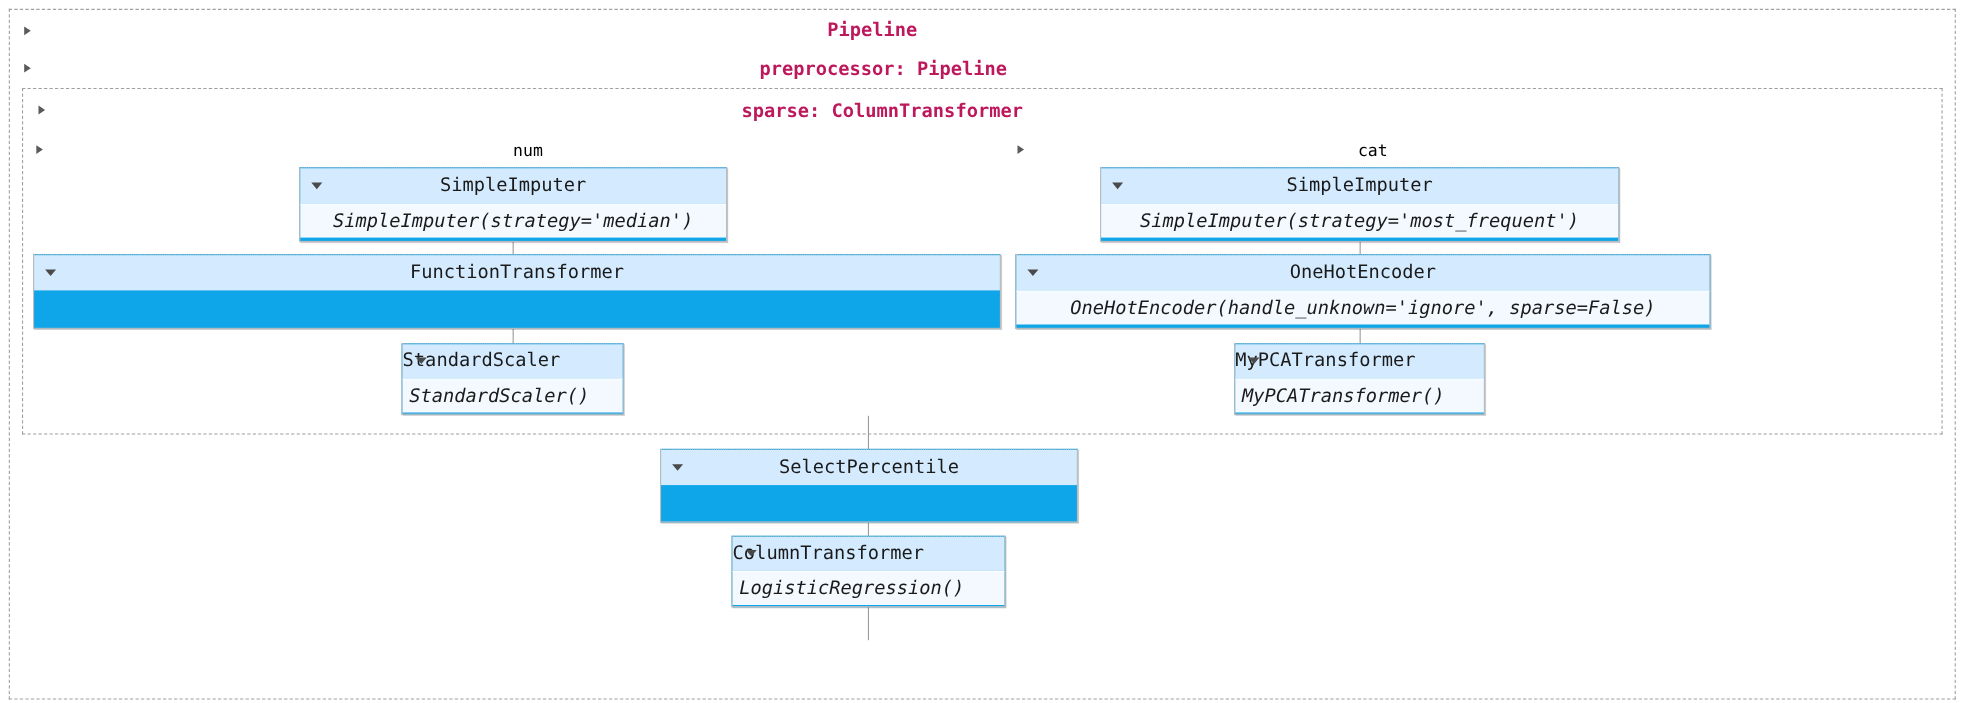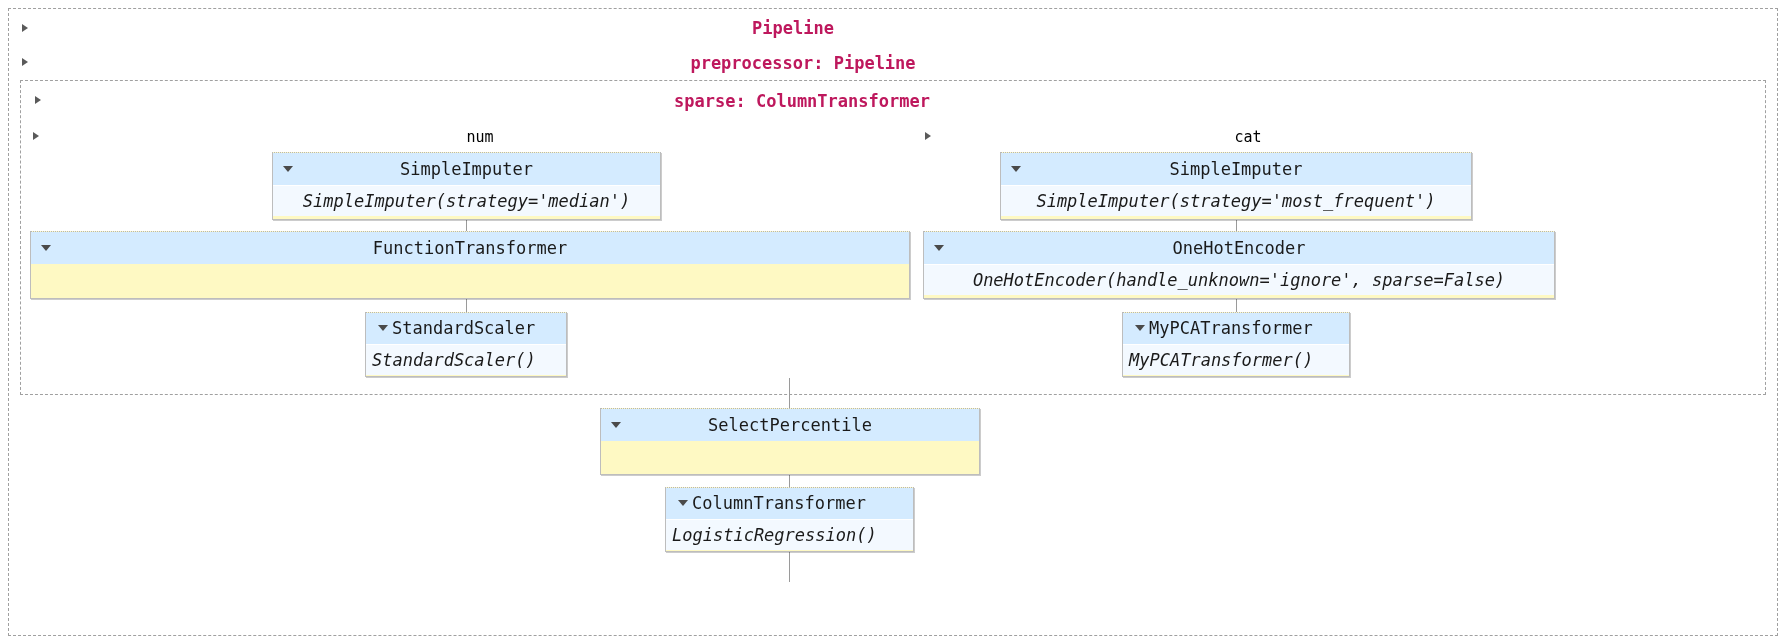--- a/index.html
+++ b/index.html
@@ -55,21 +55,21 @@
     border-top: 4px solid transparent;
     border-bottom: 4px solid transparent;
     border-left: 6px solid #5a5a5a;
   }
 
   
   .est {
     position: absolute;
     box-sizing: border-box;
     border: 1px solid #bdbdbd;
-    background: #fef9c3;
+    background: #0ea5e9;
     box-shadow: 1px 1px 0 rgba(0,0,0,0.20);
     border-top: 1px dotted #b5b5b5;
   }
   .est-head {
     background: #d4ebff;
     box-sizing: border-box;
     height: 32px;
     line-height: 32px;
     position: relative;
     text-align: center;
@@ -84,21 +84,20 @@
     left: 10px;
     top: 13px;
     width: 0;
     height: 0;
     border-left: 5px solid transparent;
     border-right: 5px solid transparent;
     border-top: 6px solid #4a4a4a;
   }
   .est-head.compact {
     text-align: left;
-    padding-left: 26px;
   }
   .est-head.compact .caret {
     left: 12px;
   }
   .est-body {
     background: #f3f9ff;
     box-sizing: border-box;
     height: 31px;
     line-height: 31px;
     text-align: center;

